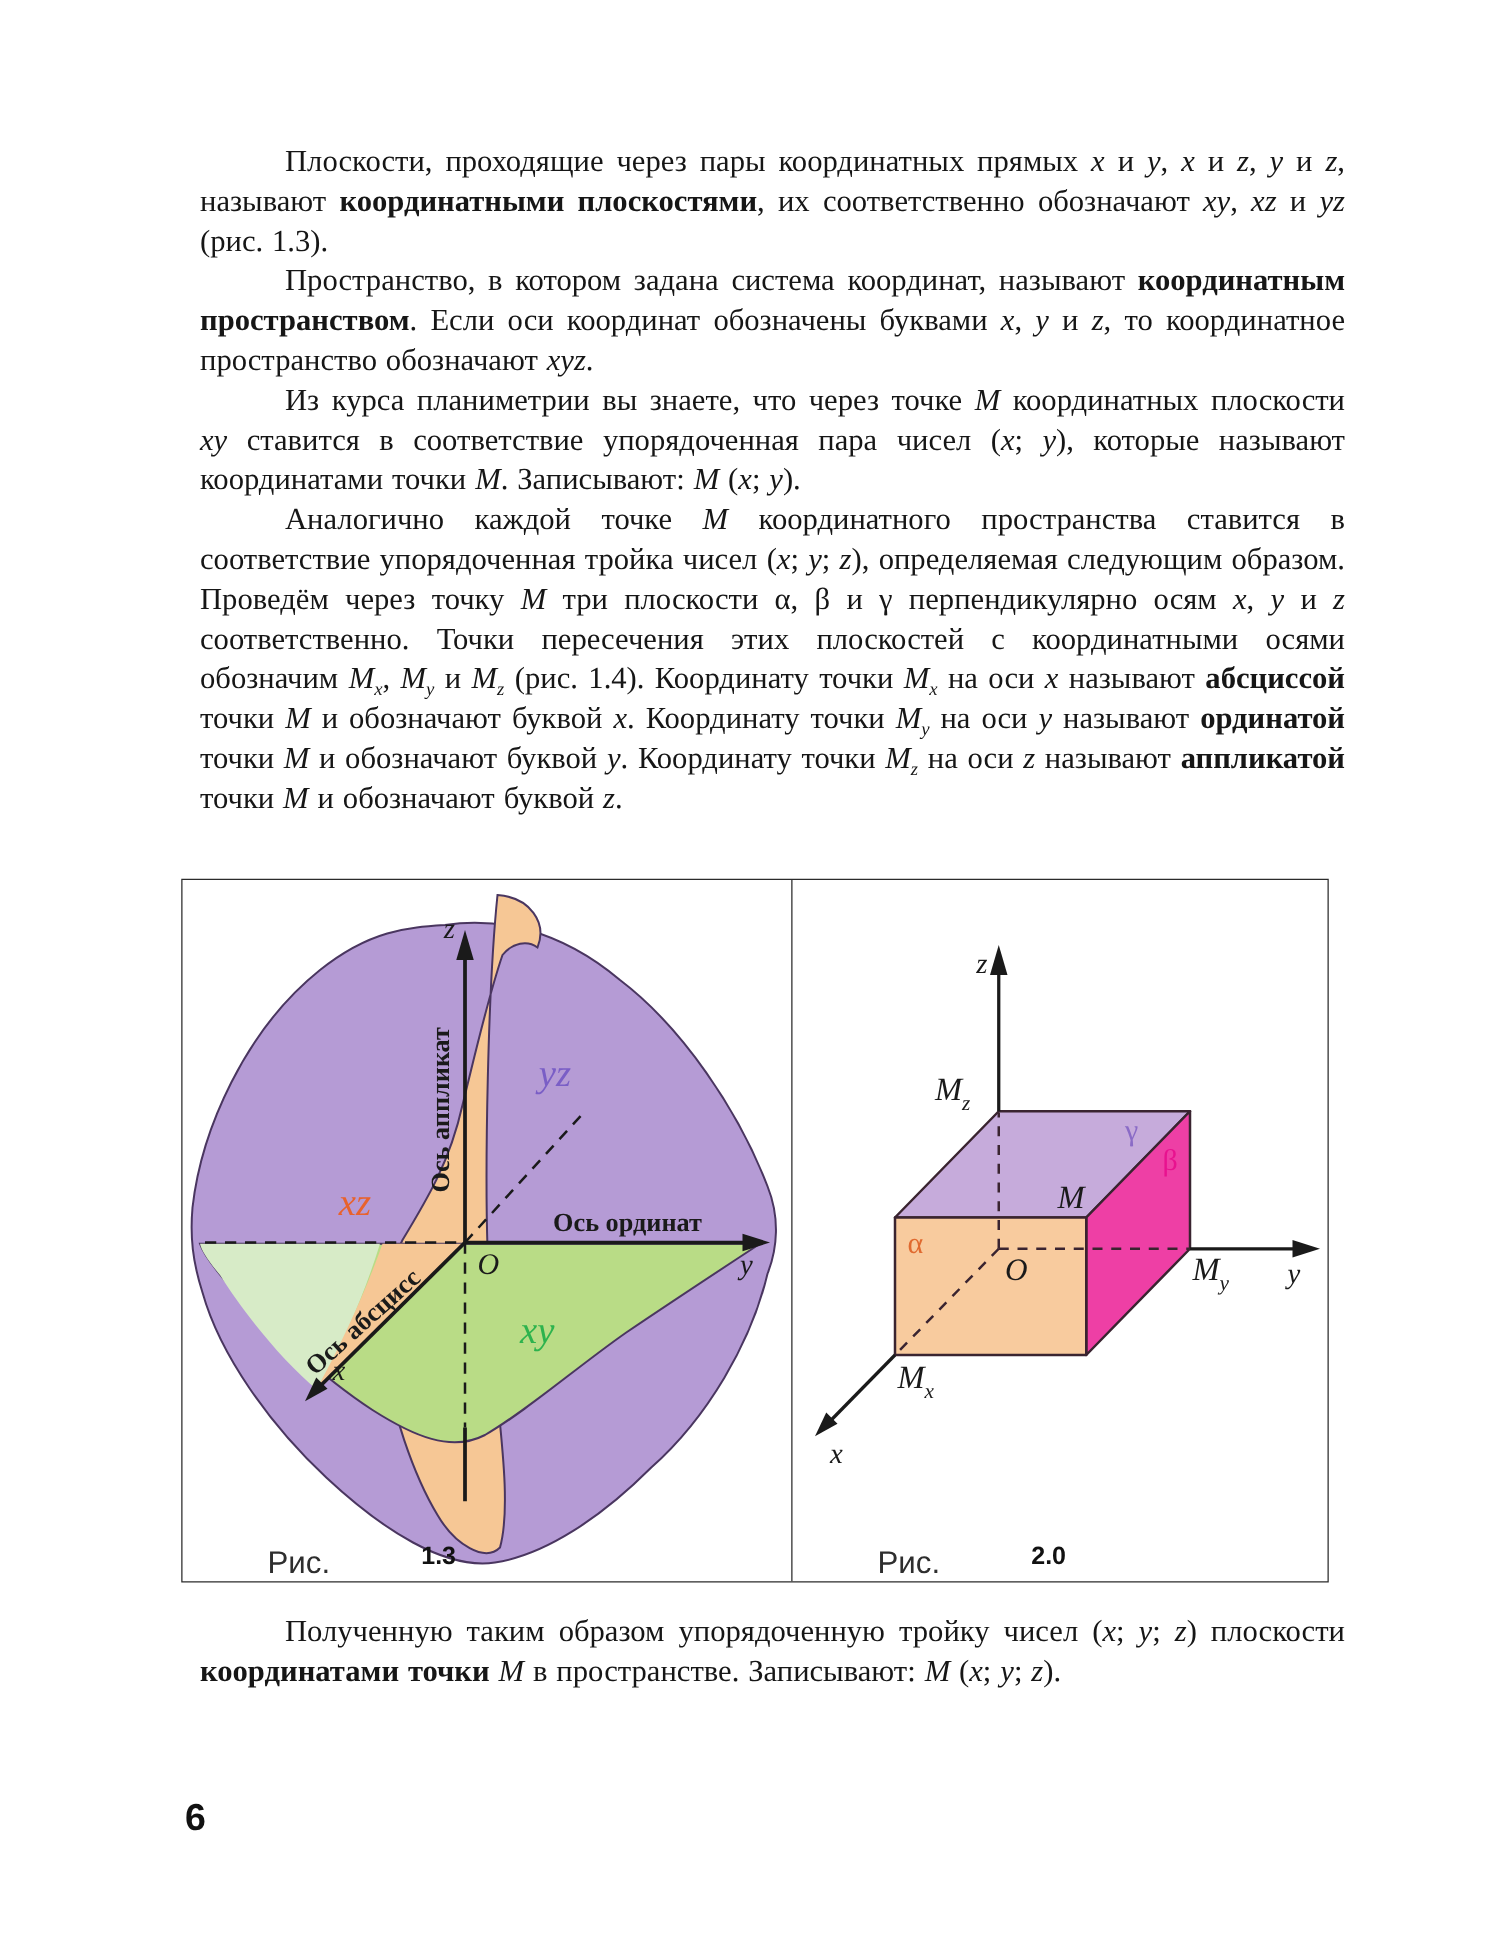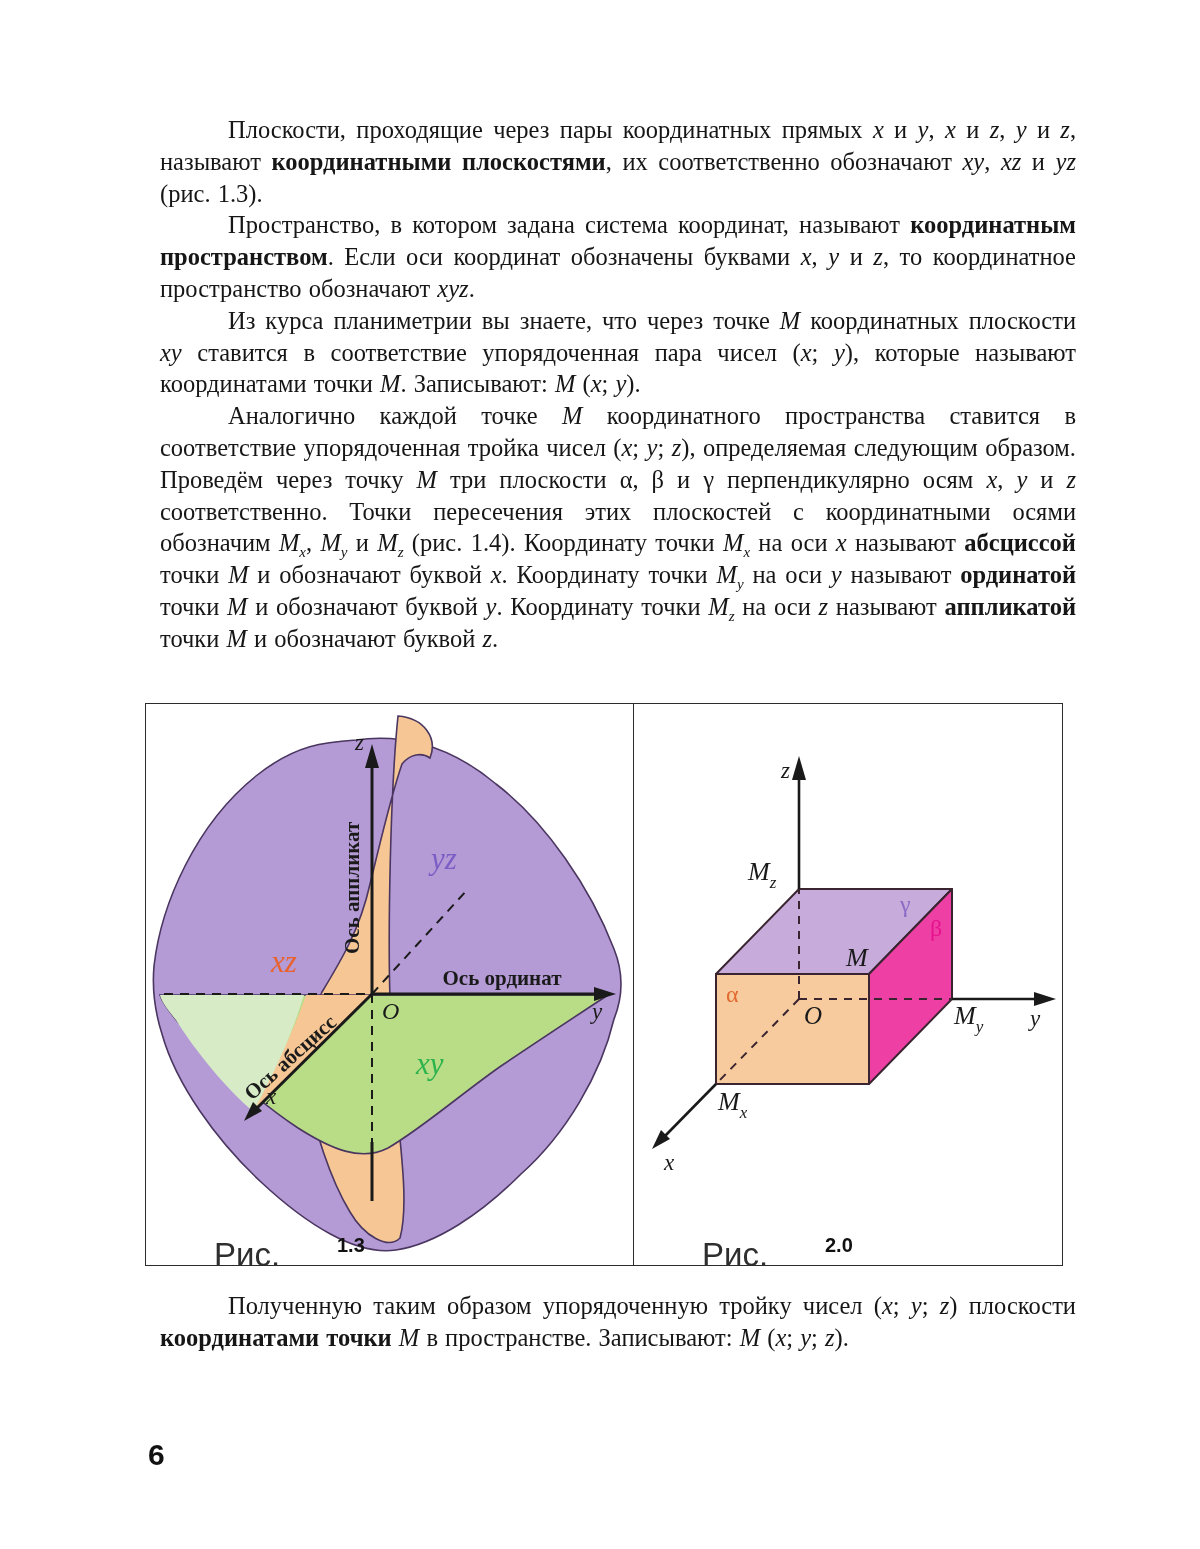--- a/index.html
+++ b/index.html
@@ -23,21 +23,21 @@
   }
   .figcell { position:relative; height:100%; }
   .figcell.left { width:487px; border-right:1.5px solid #2b2b2b; box-sizing:content-box; }
   .figcell.right { flex:1; }
   .figcell svg { position:absolute; left:0; top:0; }
   .caption { position:absolute; left:-1px; bottom:0; width:280px; height:40px; }
   .cap-square { position:absolute; left:0; top:0; width:22px; height:21px; }
   .cap-box { position:absolute; left:2px; top:9px; width:184px; height:31px; }
   .cap-label {
     position:absolute; left:69px; top:11px;
-    font-family:"Liberation Sans", sans-serif; font-size:33px; color:#2e2e2e;
+    font-family:"Liberation Sans", sans-serif; font-size:25px; color:#2e2e2e;
   }
   .cap-num {
     position:absolute; left:192px; top:9px;
     font-family:"Liberation Sans", sans-serif; font-size:20px; font-weight:bold; color:#111;
   }
   .pagenum {
     position:absolute; left:148px; top:1438px;
     font-family:"Liberation Sans", sans-serif; font-size:30px; font-weight:bold; color:#111;
   }
   .svgtext { font-family:"Liberation Serif", serif; }

